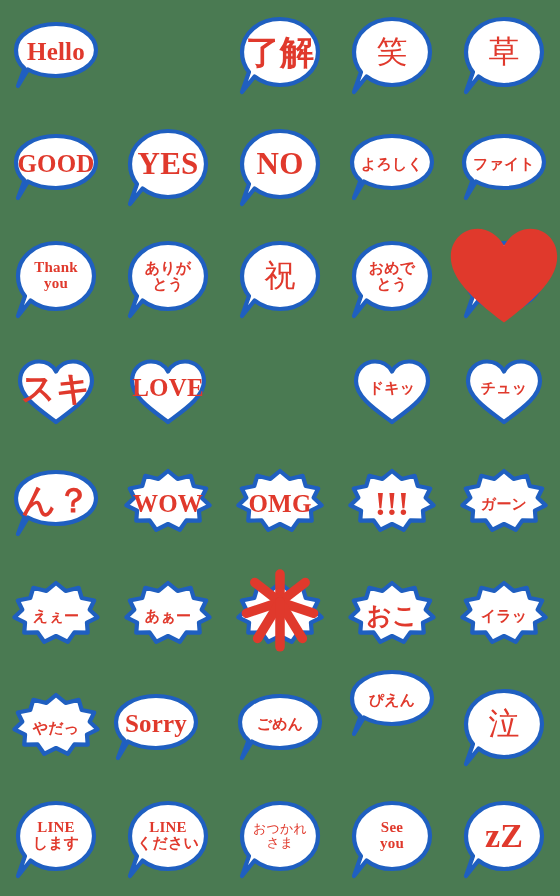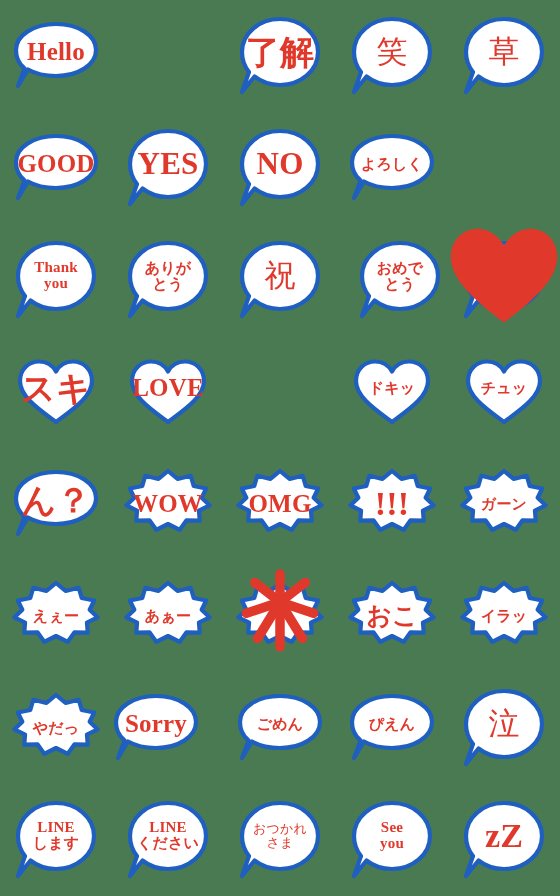--- a/index.html
+++ b/index.html
@@ -154,20 +154,28 @@
       </div>
     </div>
     <div class="sticker-cell" style="left: 336px; top: 112px;">
       <div class="sticker shape-oval sz-sm">
         <svg viewBox="0 0 112 112">
           <path d="M 56 24 C 78 24 96 35 96 50 C 96 65 78 76 56 76 C 45 76 35 73.5 28 69.5 L 18 86 L 24.5 68.5 C 19 64 16 57.5 16 50 C 16 35 34 24 56 24 Z" fill="#ffffff" stroke="#1f5fc0" stroke-width="4.2" stroke-linejoin="round" stroke-linecap="round"></path>
         </svg>
         <div class="label">よろしく</div>
       </div>
     </div>
+    <div class="sticker-cell" style="left: 448px; top: 112px;">
+      <div class="sticker shape-oval sz-sm">
+        <svg viewBox="0 0 112 112">
+          <path d="M 56 24 C 78 24 96 35 96 50 C 96 65 78 76 56 76 C 45 76 35 73.5 28 69.5 L 18 86 L 24.5 68.5 C 19 64 16 57.5 16 50 C 16 35 34 24 56 24 Z" fill="#ffffff" stroke="#1f5fc0" stroke-width="4.2" stroke-linejoin="round" stroke-linecap="round"></path>
+        </svg>
+        <div class="label">ファイト</div>
+      </div>
+    </div>
     <div class="sticker-cell" style="left: 0px; top: 224px;">
       <div class="sticker shape-round sz-two serifish">
         <svg viewBox="0 0 112 112">
           <path d="M 56 19 C 77 19 94 33.5 94 52 C 94 70.5 77 85 56 85 C 46 85 37 81.7 30.5 76.5 L 18 92 L 25 72 C 20.5 66.5 18 59.7 18 52 C 18 33.5 35 19 56 19 Z" fill="#ffffff" stroke="#1f5fc0" stroke-width="4.2" stroke-linejoin="round" stroke-linecap="round"></path>
         </svg>
         <div class="label">Thank
 you</div>
       </div>
     </div>
     <div class="sticker-cell" style="left: 112px; top: 224px;">
@@ -180,21 +188,21 @@
       </div>
     </div>
     <div class="sticker-cell" style="left: 224px; top: 224px;">
       <div class="sticker shape-round sz-xl">
         <svg viewBox="0 0 112 112">
           <path d="M 56 19 C 77 19 94 33.5 94 52 C 94 70.5 77 85 56 85 C 46 85 37 81.7 30.5 76.5 L 18 92 L 25 72 C 20.5 66.5 18 59.7 18 52 C 18 33.5 35 19 56 19 Z" fill="#ffffff" stroke="#1f5fc0" stroke-width="4.2" stroke-linejoin="round" stroke-linecap="round"></path>
         </svg>
         <div class="label">祝</div>
       </div>
     </div>
-    <div class="sticker-cell" style="left: 344px; top: 224px;">
+    <div class="sticker-cell" style="left: 336px; top: 224px;">
       <div class="sticker shape-round sz-two">
         <svg viewBox="0 0 112 112">
           <path d="M 56 19 C 77 19 94 33.5 94 52 C 94 70.5 77 85 56 85 C 46 85 37 81.7 30.5 76.5 L 18 92 L 25 72 C 20.5 66.5 18 59.7 18 52 C 18 33.5 35 19 56 19 Z" fill="#ffffff" stroke="#1f5fc0" stroke-width="4.2" stroke-linejoin="round" stroke-linecap="round"></path>
         </svg>
         <div class="label">おめで
 とう</div>
       </div>
     </div>
     <div class="sticker-cell" style="left: 448px; top: 224px;">
       <div class="sticker shape-round sz-md">
@@ -344,21 +352,21 @@
       </div>
     </div>
     <div class="sticker-cell" style="left: 224px; top: 672px;">
       <div class="sticker shape-oval sz-sm">
         <svg viewBox="0 0 112 112">
           <path d="M 56 24 C 78 24 96 35 96 50 C 96 65 78 76 56 76 C 45 76 35 73.5 28 69.5 L 18 86 L 24.5 68.5 C 19 64 16 57.5 16 50 C 16 35 34 24 56 24 Z" fill="#ffffff" stroke="#1f5fc0" stroke-width="4.2" stroke-linejoin="round" stroke-linecap="round"></path>
         </svg>
         <div class="label">ごめん</div>
       </div>
     </div>
-    <div class="sticker-cell" style="left: 336px; top: 672px; align-items: flex-end;">
+    <div class="sticker-cell" style="left: 336px; top: 648px; align-items: flex-end;">
       <div class="sticker shape-oval sz-sm">
         <svg viewBox="0 0 112 112">
           <path d="M 56 24 C 78 24 96 35 96 50 C 96 65 78 76 56 76 C 45 76 35 73.5 28 69.5 L 18 86 L 24.5 68.5 C 19 64 16 57.5 16 50 C 16 35 34 24 56 24 Z" fill="#ffffff" stroke="#1f5fc0" stroke-width="4.2" stroke-linejoin="round" stroke-linecap="round"></path>
         </svg>
         <div class="label">ぴえん</div>
       </div>
     </div>
     <div class="sticker-cell" style="left: 448px; top: 672px;">
       <div class="sticker shape-round sz-xl">
         <svg viewBox="0 0 112 112">

